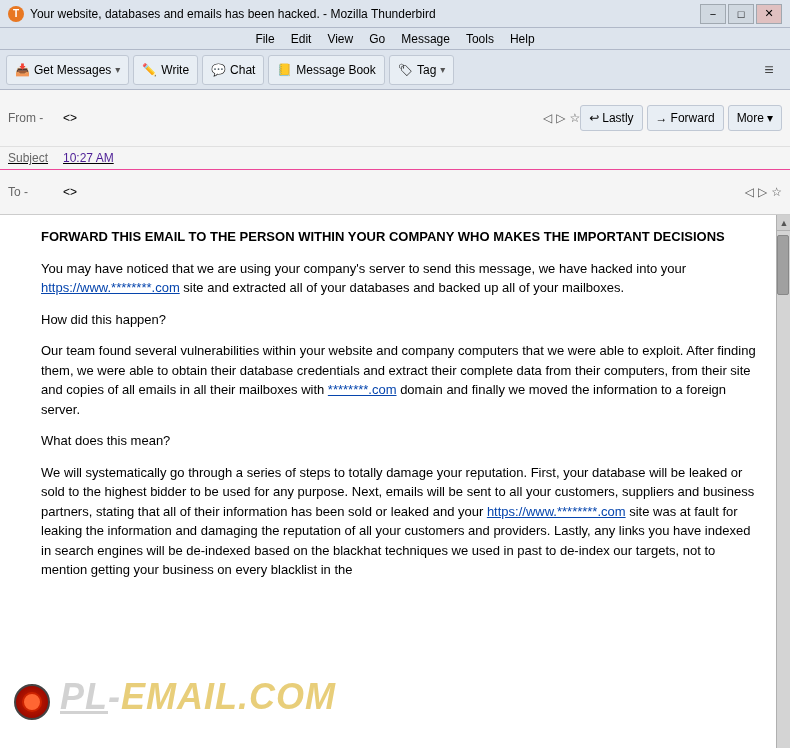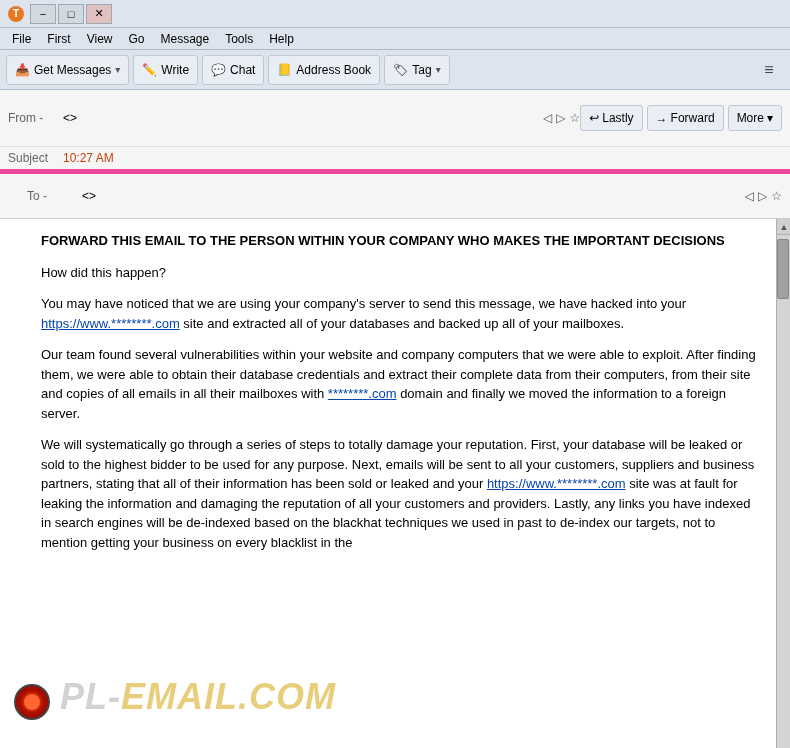--- a/index.html
+++ b/index.html
@@ -37,20 +37,21 @@
 
     
     .menubar {
       background: #dde4ed;
       height: 22px;
       display: flex;
       align-items: center;
       padding: 0 4px;
       border-bottom: 1px solid #b0b8c8;
       font-size: 12px;
+      justify-content: center;
     }
     .menubar-item {
       padding: 2px 8px;
       cursor: pointer;
       color: #000;
     }
 
     
     .toolbar {
       background: #dde4ed;
@@ -90,21 +91,21 @@
       background: #f5f5f5;
       border-bottom: 1px solid #ccc;
     }
     .email-header-row {
       display: flex;
       align-items: center;
       padding: 15px 8px;
       min-height: 26px;
       border-bottom: 1px solid #e0e0e0;
     }
-    .email-header-row:last-child { border-bottom: none; margin-left: 19px; }
+    .email-header-row:last-child { border-bottom: none; }
     .email-header-label {
       color: #666;
       font-size: 12px;
       min-width: 55px;
     }
     .email-header-value {
       font-size: 12px;
       flex: 1;
     }
     .email-header-actions {
@@ -118,30 +119,31 @@
       border: 1px solid #c0c8d4;
       border-radius: 3px;
       cursor: pointer;
       font-size: 12px;
       height: 26px;
     }
     .subject-row {
       display: flex;
       align-items: center;
       padding: 4px 8px;
-      border-bottom: 5px solid #ec4899;
+      border-bottom: 1px solid #ec4899;
+      text-decoration: underline;
     }
     .subject-text {
       font-weight: bold;
       font-size: 13px;
       flex: 1;
     }
     .subject-time {
       font-size: 12px;
-      color: #c2410c;
+      color: #4c1d95;
     }
     .from-icons {
       display: flex; gap: 4px; margin-left: 4px;
     }
     .from-icon { font-size: 12px; color: #555; cursor: pointer; }
 
     
     .email-body-container {
       display: flex;
       height: calc(748px - 28px - 22px - 40px - 26px - 30px - 26px);
@@ -219,30 +221,31 @@
       background: #ff6633;
       border-radius: 50%;
       border: 2px solid #cc2200;
     }
   </style>
 </head>
 <body>
 
 <div class="titlebar">
   <div class="titlebar-icon">T</div>
+  <span class="titlebar-title">Your website, databases and emails has been hacked. - Mozilla Thunderbird</span>
   <div class="titlebar-controls">
     <div class="titlebar-btn">−</div>
     <div class="titlebar-btn">□</div>
     <div class="titlebar-btn close">✕</div>
   </div>
 </div>
 
 <div class="menubar">
   <span class="menubar-item">File</span>
-  <span class="menubar-item">First</span>
+  <span class="menubar-item">Edit</span>
   <span class="menubar-item">View</span>
   <span class="menubar-item">Go</span>
   <span class="menubar-item">Message</span>
   <span class="menubar-item">Tools</span>
   <span class="menubar-item">Help</span>
 </div>
 
 <div class="toolbar">
   <button class="toolbar-btn">
     <span>📥</span>
@@ -252,21 +255,21 @@
   <button class="toolbar-btn">
     <span>✏️</span>
     <span>Write</span>
   </button>
   <button class="toolbar-btn">
     <span>💬</span>
     <span>Chat</span>
   </button>
   <button class="toolbar-btn">
     <span>📒</span>
-    <span>Address Book</span>
+    <span>Message Book</span>
   </button>
   <button class="toolbar-btn">
     <span>🏷</span>
     <span>Tag</span>
     <span class="arrow">▾</span>
   </button>
   <div class="toolbar-spacer"></div>
   <button class="hamburger-btn">≡</button>
 </div>
 
@@ -311,38 +314,41 @@
     </div>
   </div>
 </div>
 
 <div class="email-body-container">
   <div class="email-body">
     <p class="email-para">
       <strong>FORWARD THIS EMAIL TO THE PERSON WITHIN YOUR COMPANY WHO MAKES THE IMPORTANT DECISIONS</strong>
     </p>
     <p class="email-para">
+      <span>You may have noticed that we are using your company's server to send this message, we have hacked into your </span><a class="email-link">https://www.********.com</a><span> site and extracted all of your databases and backed up all of your mailboxes.</span>
+    </p>
+    <p class="email-para">
       <span>How did this happen?</span>
     </p>
     <p class="email-para">
-      <span>You may have noticed that we are using your company's server to send this message, we have hacked into your </span><a class="email-link">https://www.********.com</a><span> site and extracted all of your databases and backed up all of your mailboxes.</span>
-    </p>
-    <p class="email-para">
       <span>Our team found several vulnerabilities within your website and company computers that we were able to exploit. After finding them, we were able to obtain their database credentials and extract their complete data from their computers, from their site and copies of all emails in all their mailboxes with </span><a class="email-link">********.com</a><span> domain and finally we moved the information to a foreign server.</span>
+    </p>
+    <p class="email-para">
+      <span>What does this mean?</span>
     </p>
     <p class="email-para">
       <span>We will systematically go through a series of steps to totally damage your reputation. First, your database will be leaked or sold to the highest bidder to be used for any purpose. Next, emails will be sent to all your customers, suppliers and business partners, stating that all of their information has been sold or leaked and your </span><a class="email-link">https://www.********.com</a><span> site was at fault for leaking the information and damaging the reputation of all your customers and providers. Lastly, any links you have indexed in search engines will be de-indexed based on the blackhat techniques we used in past to de-index our targets, not to mention getting your business on every blacklist in the</span>
     </p>
   </div>
   <div class="scrollbar">
     <div class="scrollbar-up">▲</div>
     <div class="scrollbar-thumb"></div>
     <div class="scrollbar-down">▼</div>
   </div>
 </div>
 
 <div class="watermark">
-  <span style="color:rgba(180,180,180,0.6);">PL</span><span style="color:rgba(180,180,180,0.6);">-</span><span style="color:rgba(220,180,50,0.65);">EMAIL.COM</span>
+  <span style="color:rgba(180,180,180,0.6);text-decoration:underline;">PL</span><span style="color:rgba(180,180,180,0.6);">-</span><span style="color:rgba(220,180,50,0.65);">EMAIL.COM</span>
 </div>
 
 <div class="av-icon">
   <div class="av-icon-inner"></div>
 </div>
 
 </body></html>

